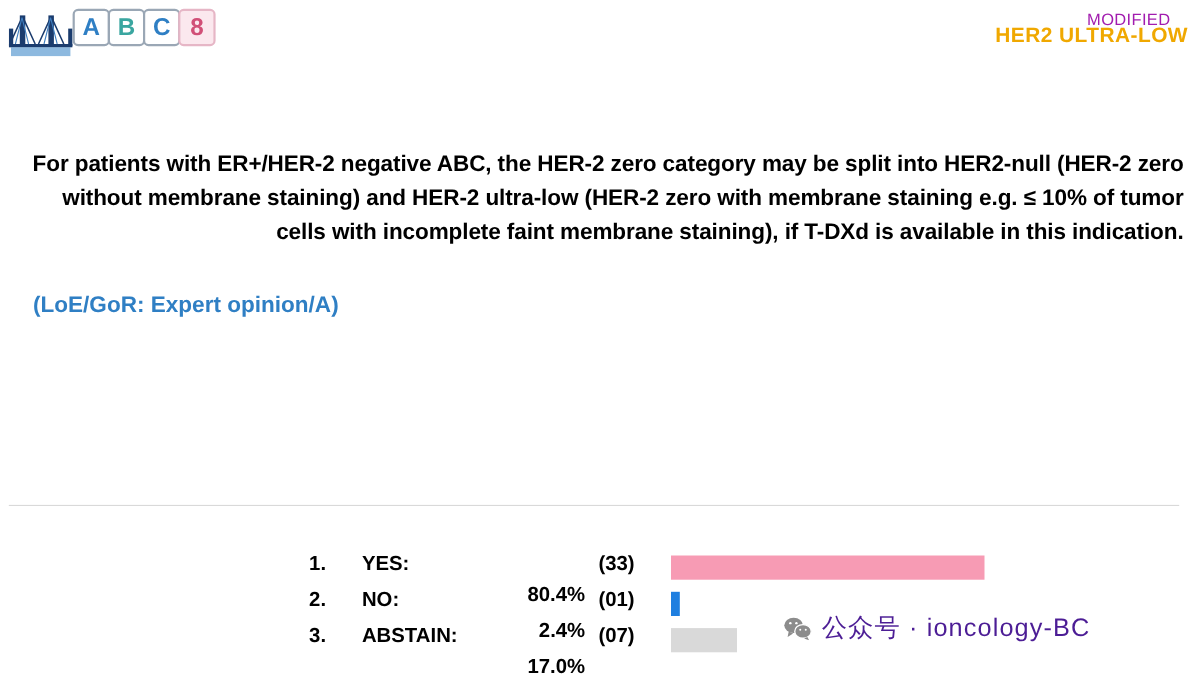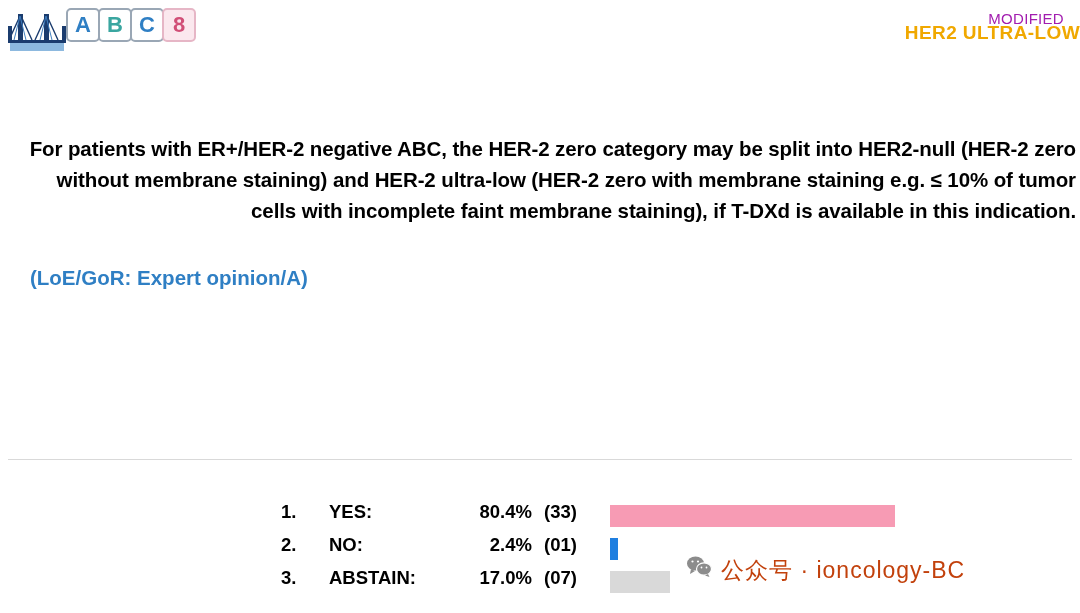--- a/index.html
+++ b/index.html
@@ -155,20 +155,21 @@
     position: absolute;
     left: 329px;
     font-weight: bold;
   }
   .v-pct {
     position: absolute;
     left: 420px;
     width: 112px;
     text-align: right;
     font-weight: bold;
+    margin-top: 28px;
   }
   .v-count {
     position: absolute;
     left: 544px;
     width: 52px;
     text-align: left;
     font-weight: bold;
   }
   .v-bar {
     position: absolute;
@@ -176,25 +177,26 @@
     top: 4px;
     height: 22px;
   }
   .bar-yes { background: #f79bb4; }
   .bar-no { background: #1f7fe0; }
   .bar-abstain { background: #d9d9d9; }
 
   
   .watermark {
     position: absolute;
-    left: 686px;
+    left: 712px;
     top: 555px;
     display: flex;
+    align-items: center;
     gap: 9px;
-    color: #c2410c;
+    color: #4c1d95;
     font-size: 23px;
     letter-spacing: 1px;
   }
   .wechat-icon {
     width: 26px;
     height: 22px;
     position: relative;
   }
 </style>
 </head>

